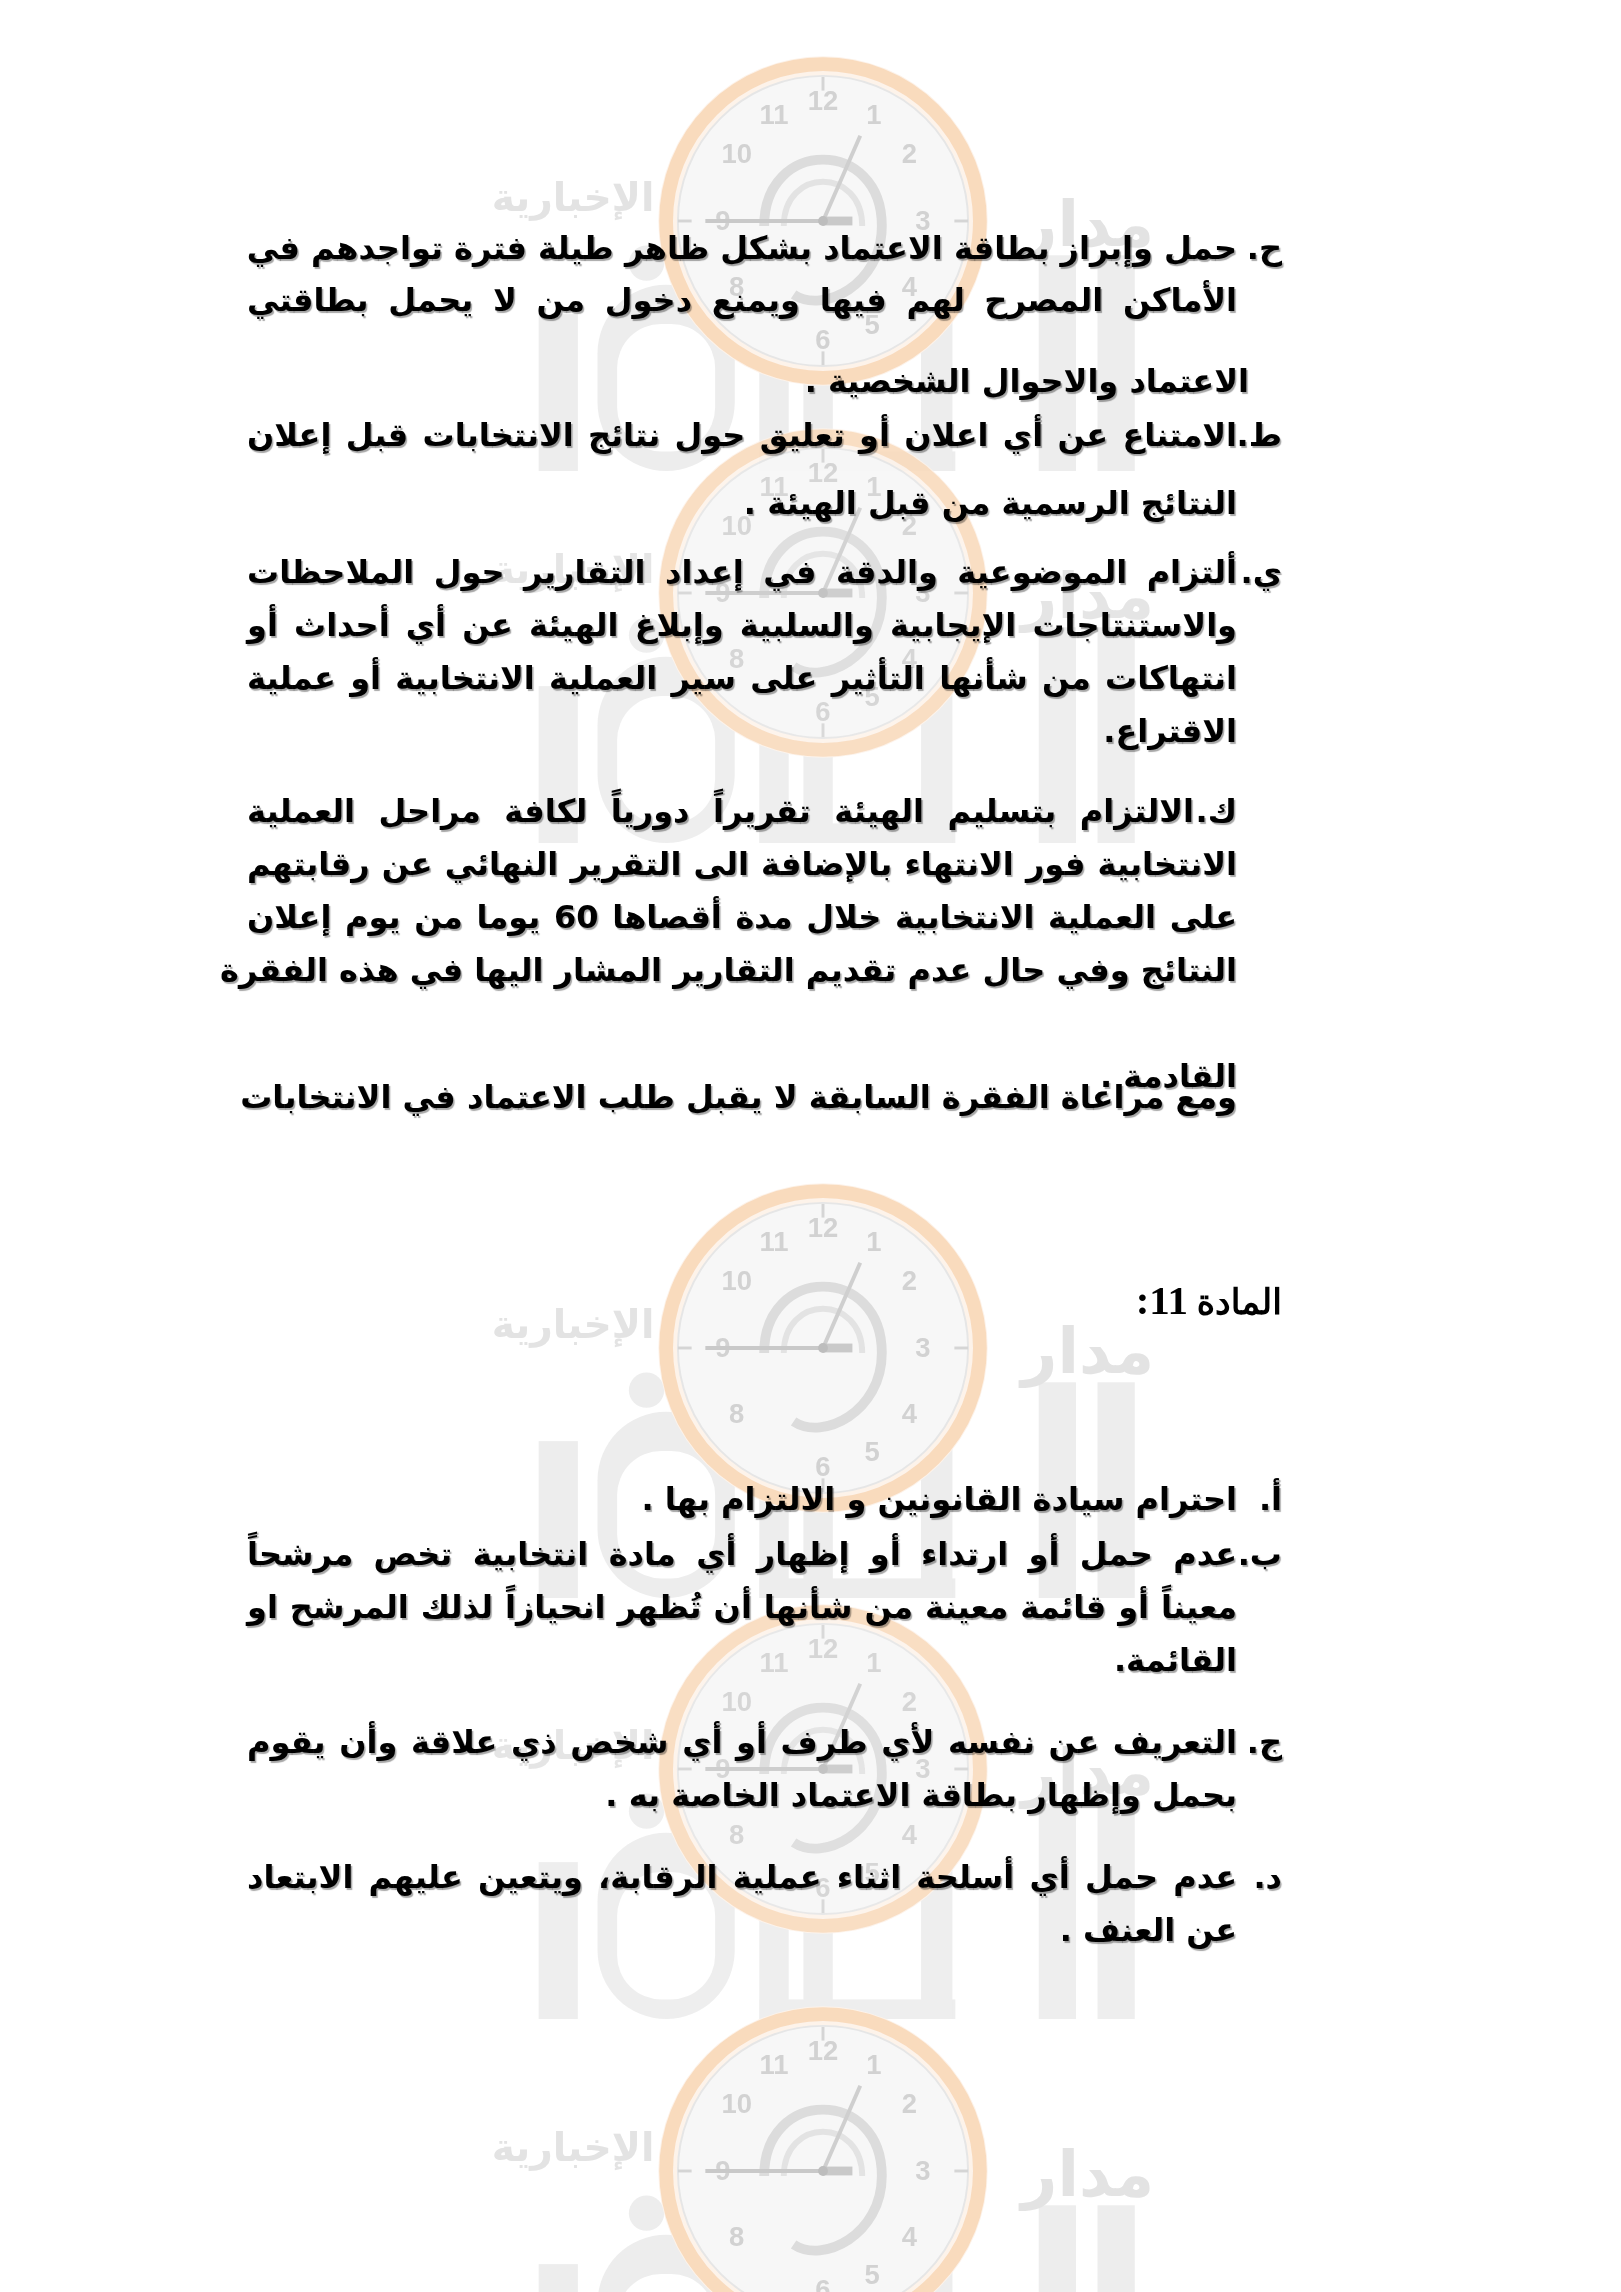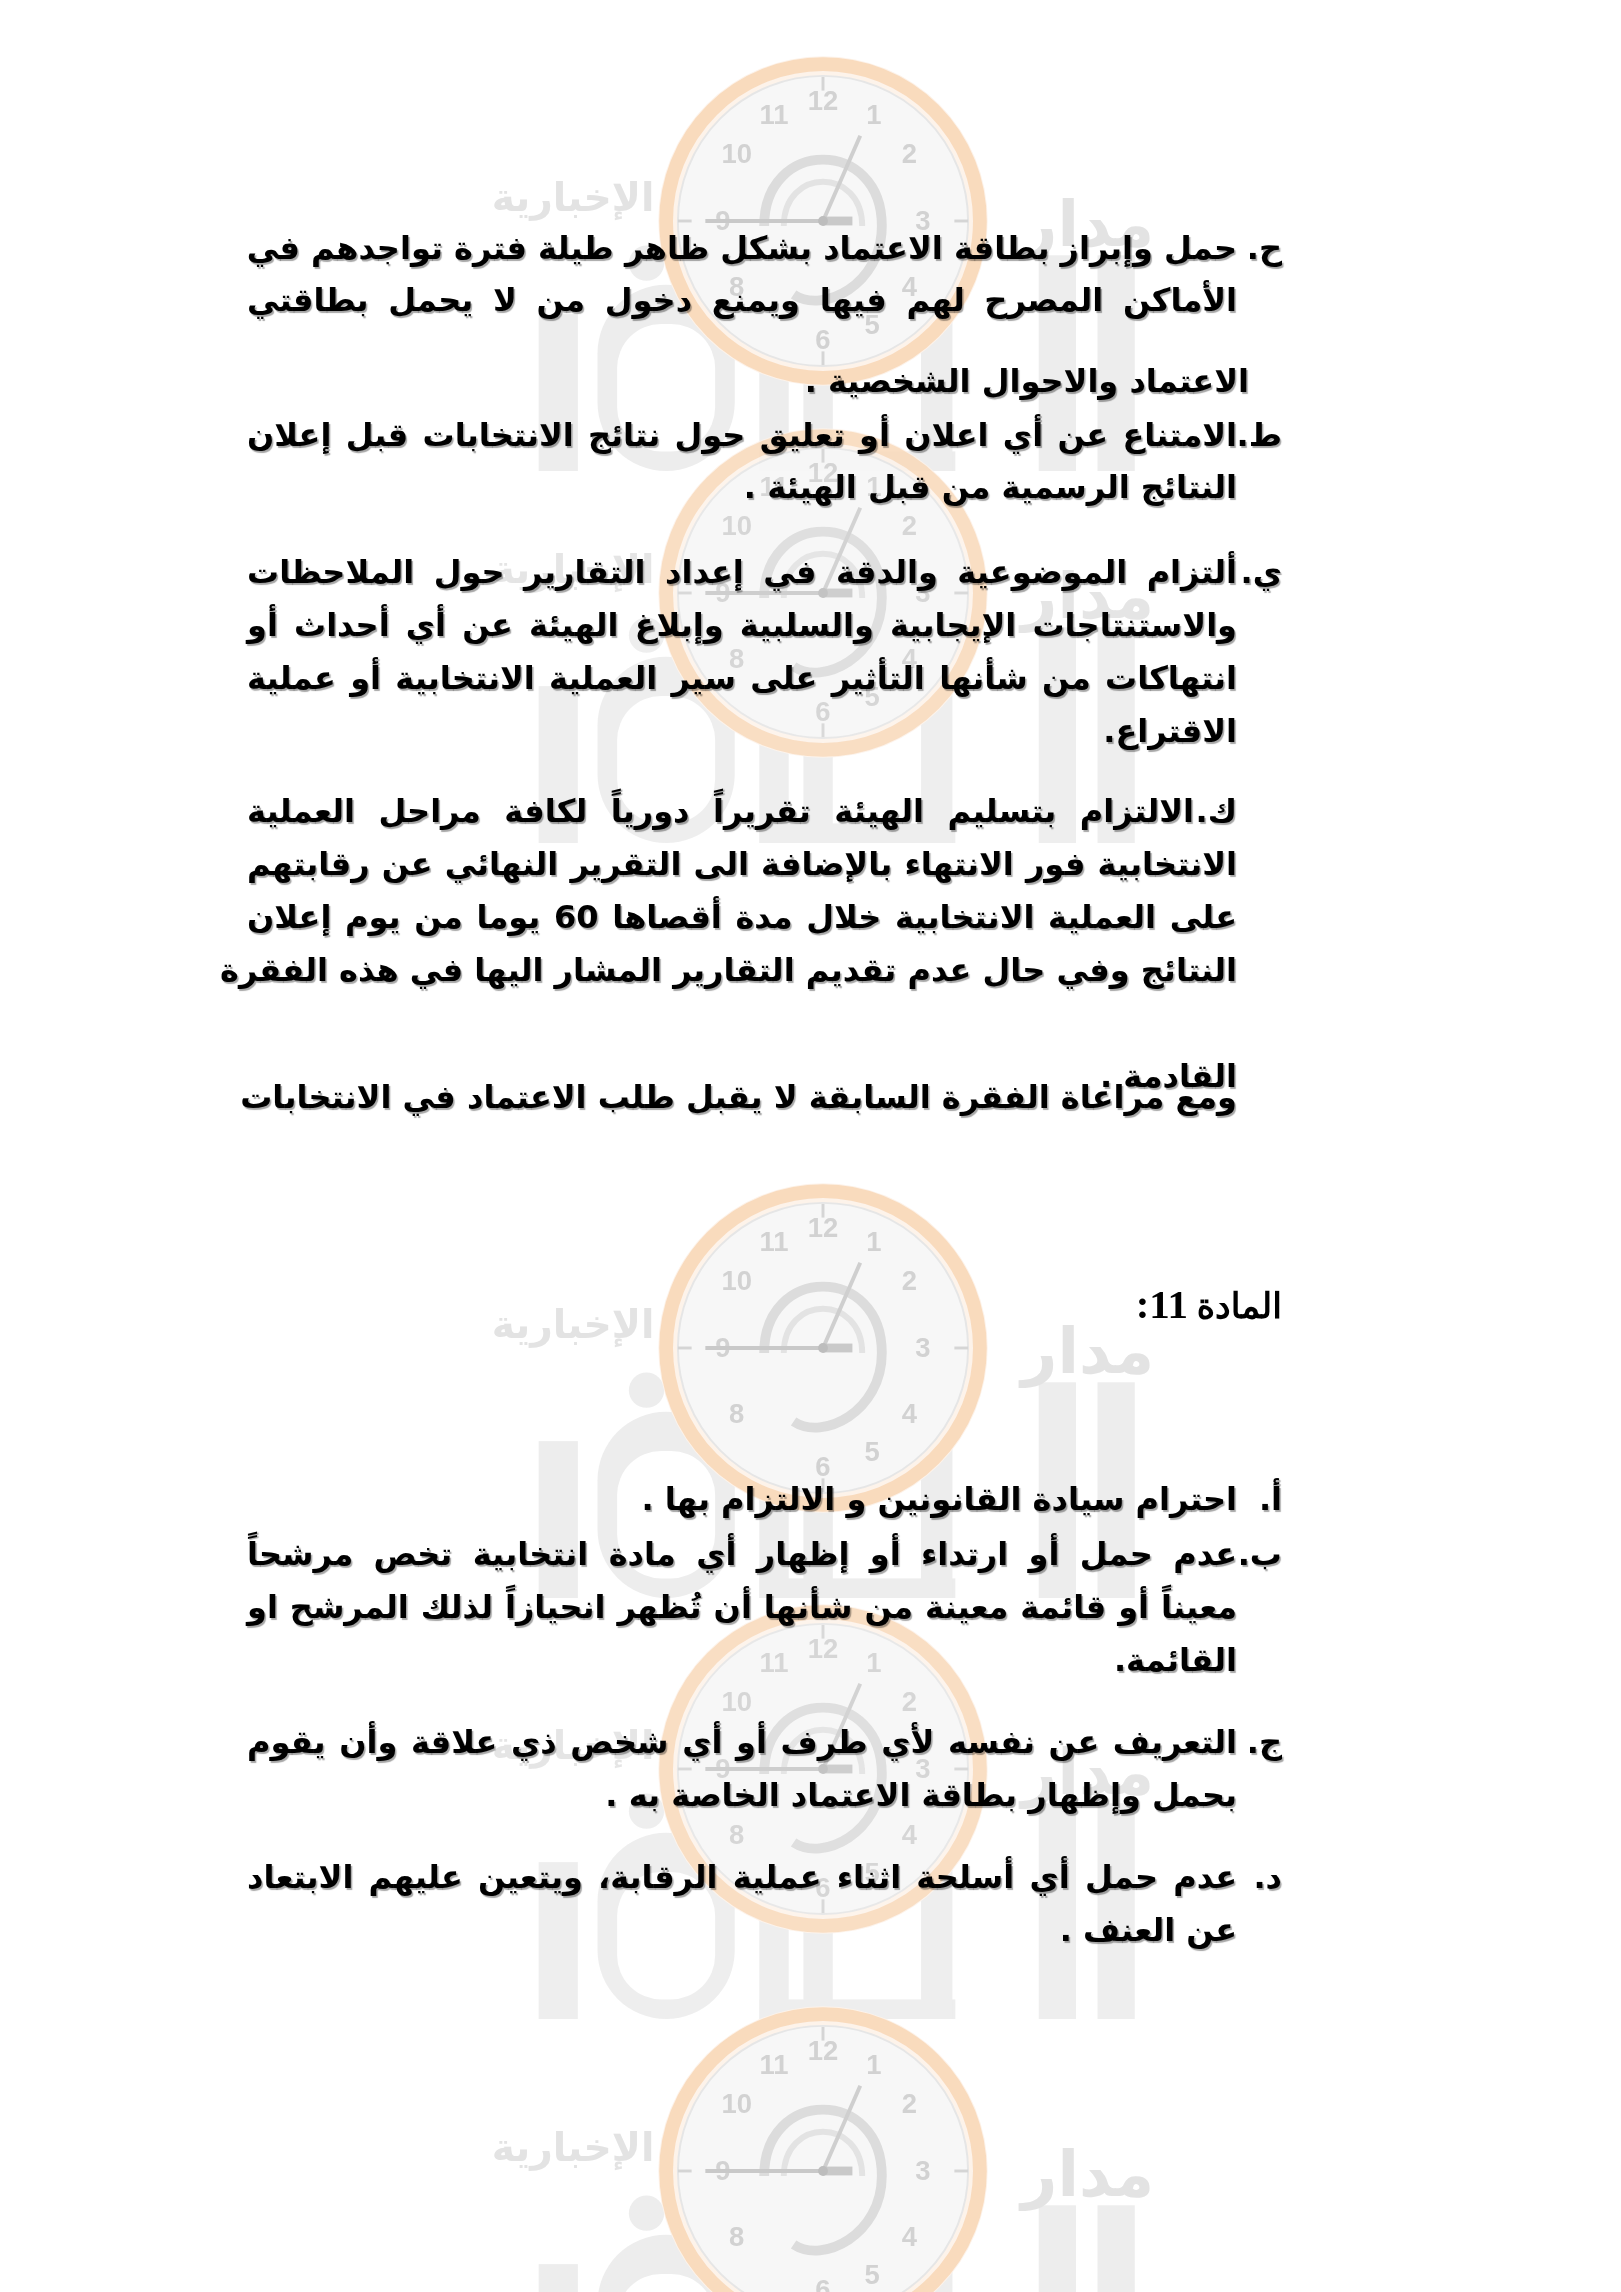--- a/index.html
+++ b/index.html
@@ -12,21 +12,21 @@
 
     
     .doc { position: absolute; left: 0; top: 0; width: 1621px; height: 2293px;
            font-family: "DejaVu Sans", "Liberation Sans", sans-serif; font-weight: bold;
            color: #000; direction: rtl; }
     .line { position: absolute; white-space: nowrap; font-size: 32px; line-height: 43px;
             text-shadow: 1.5px 1.5px 1px rgba(0,0,0,0.35); }
     .just { text-align: justify; text-align-last: justify; }
     .item-label { position: absolute; }
     .heading { position: absolute; font-family: "Liberation Serif", "DejaVu Serif", serif;
-               font-weight: bold; font-size: 35px; line-height: 45px; white-space: nowrap; }
+               font-weight: bold; font-size: 35px; line-height: 36px; white-space: nowrap; }
     .heading .num { font-size: 41px; }
   </style>
 </head>
 <body>
 
 <div class="page">
 
   <div class="wm" style="left:470px; top:19.6px;">
       <svg viewBox="0 0 720 460">
         <use href="#wmSym"></use>
@@ -112,21 +112,21 @@
     <div>
       <span class="line item-label" style="right:339px; top:227px;">ح.</span>
       <span class="line just" style="right:384px; top:227px; width:990px;">حمل وإبراز بطاقة الاعتماد بشكل ظاهر طيلة فترة تواجدهم في</span>
       <span class="line just" style="right:384px; top:279px; width:990px;">الأماكن المصرح لهم فيها ويمنع دخول من لا يحمل بطاقتي</span>
       <span class="line" style="right:372px; top:331px;margin-top:29px;">الاعتماد والاحوال الشخصية .</span>
     </div>
 
     <div>
       <span class="line item-label" style="right:339px; top:414px;">ط.</span>
       <span class="line just" style="right:384px; top:414px; width:990px;">الامتناع عن أي اعلان أو تعليق حول نتائج الانتخابات قبل إعلان</span>
-      <span class="line" style="right:384px; top:466px;text-align:right;">النتائج الرسمية من قبل الهيئة .</span>
+      <span class="line" style="right:384px; top:482px;text-align:right;">النتائج الرسمية من قبل الهيئة .</span>
     </div>
 
     <div>
       <span class="line item-label" style="right:339px; top:551px;">ي.</span>
       <span class="line just" style="right:384px; top:551px; width:990px;">ألتزام الموضوعية والدقة في إعداد التقارير حول الملاحظات</span>
       <span class="line just" style="right:384px; top:604px; width:990px;">والاستنتاجات الإيجابية والسلبية وإبلاغ الهيئة عن أي أحداث أو</span>
       <span class="line just" style="right:384px; top:657px; width:990px;">انتهاكات من شأنها التأثير على سير العملية الانتخابية أو عملية</span>
       <span class="line" style="right:384px; top:710px;">الاقتراع.</span>
     </div>
 

